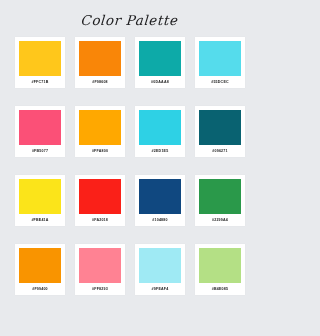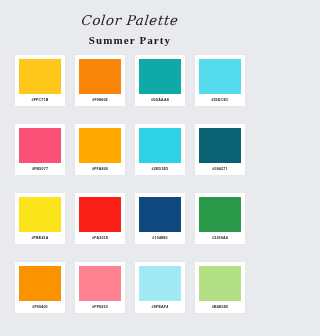--- a/index.html
+++ b/index.html
@@ -83,21 +83,20 @@
     white-space: nowrap;
   }
 </style>
 </head>
 <body>
 
 <div class="page">
 
   <div class="header">
     <div class="title-script">Color Palette</div>
-    <div class="title-serif">Summer Party</div>
   </div>
 
   <div class="grid" id="swatch-grid">
       <div class="card">
         <div class="swatch" style="background: rgb(255, 199, 27);"></div>
         <div class="hex">#FFC71B</div>
       </div>
       <div class="card">
         <div class="swatch" style="background: rgb(249, 134, 8);"></div>
         <div class="hex">#F98608</div>

